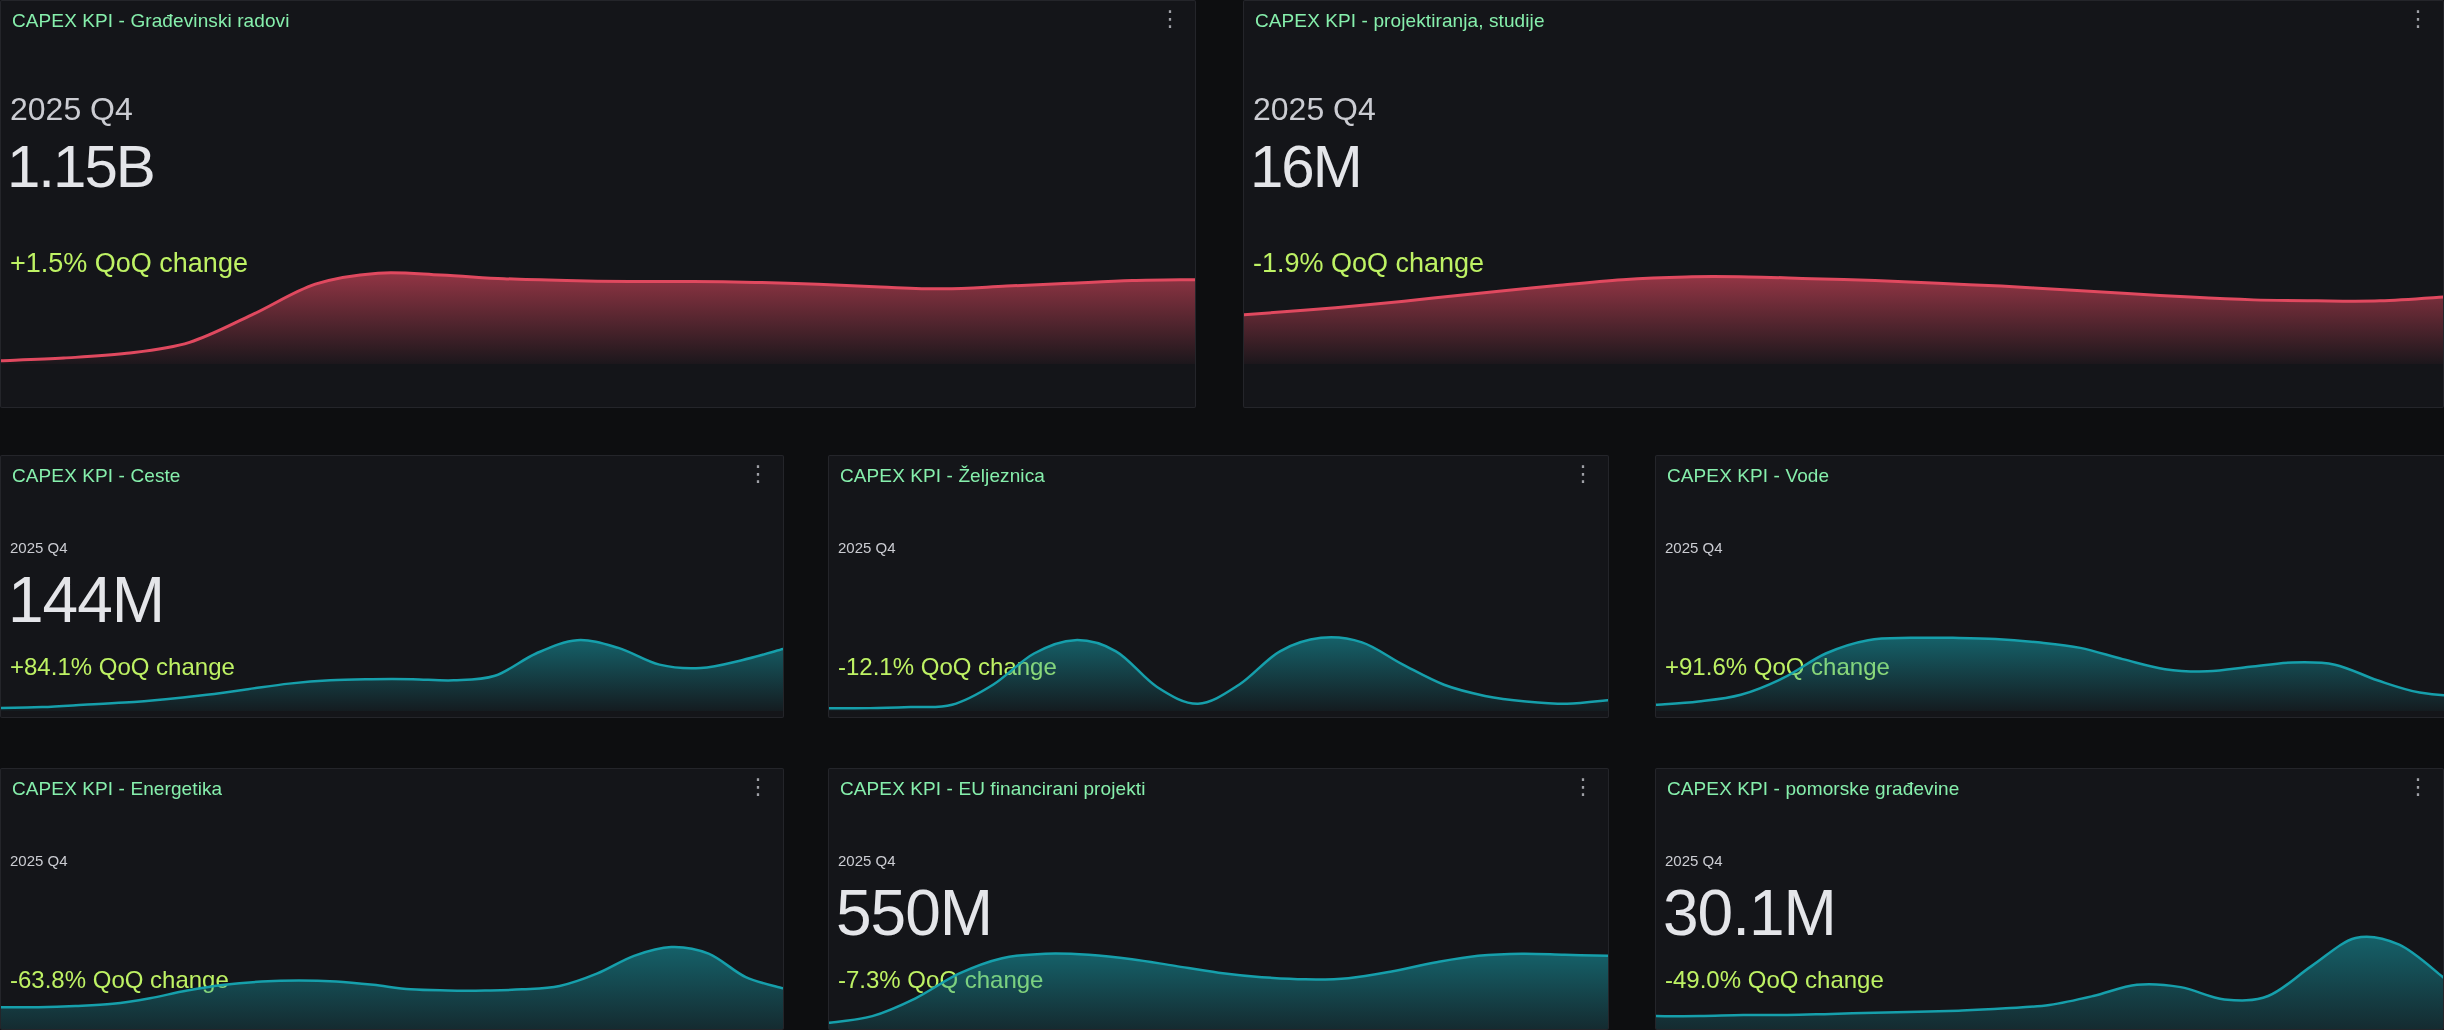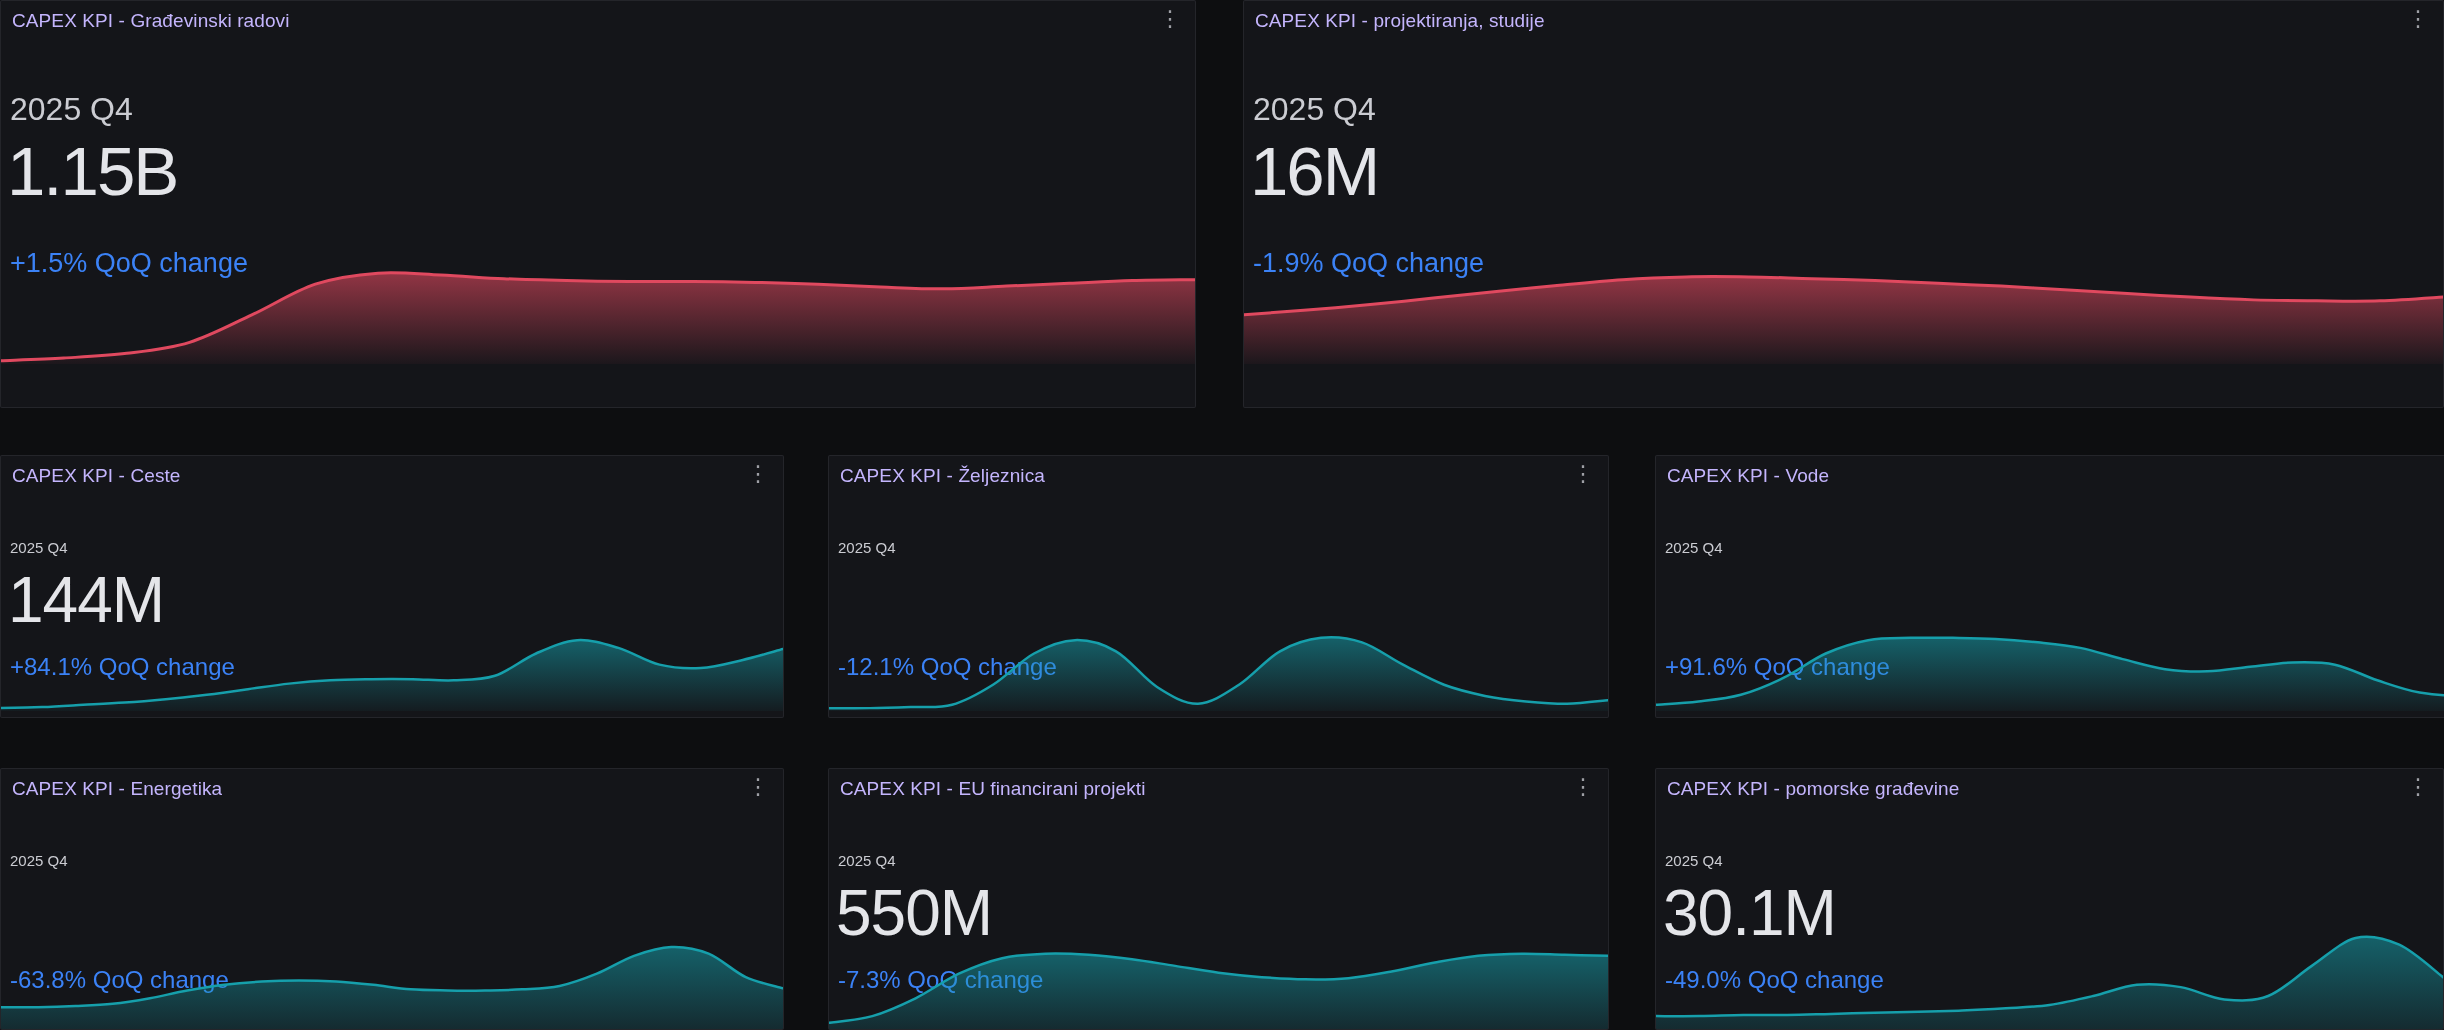--- a/index.html
+++ b/index.html
@@ -26,35 +26,35 @@
   .p7{left:828px;top:768px;width:781px;height:262px;}
   .p8{left:1655px;top:768px;width:789px;height:262px;}
 
   .ph{
     position:absolute;top:0;left:0;right:0;height:40px;
     display:flex;align-items:flex-start;justify-content:space-between;
     padding:9px 10px 0 11px;box-sizing:border-box;cursor:pointer;
   }
   .ptitle{
     margin:0;font-size:19px;font-weight:400;letter-spacing:.1px;
-    color:#c4b5fd;white-space:nowrap;overflow:hidden;text-overflow:ellipsis;
+    color:#86efac;white-space:nowrap;overflow:hidden;text-overflow:ellipsis;
   }
   .kebab{
     color:#9fa0a6;font-size:22px;line-height:18px;padding:0 4px;
     user-select:none;cursor:pointer;
   }
 
   .period,.value,.change{position:absolute;white-space:nowrap;}
   .period{color:#cbccd2;}
   .value{color:#e4e5e9;font-weight:500;line-height:1;}
-  .change{color:#3b82f6;}
+  .change{color:#bef264;}
 
   
   .big .period{left:9px;top:90px;font-size:32px;}
-  .big .value{left:6px;top:136px;font-size:69px;letter-spacing:-2px;}
+  .big .value{left:6px;top:136px;font-size:60px;letter-spacing:-2px;}
   .big .change{left:9px;top:247px;font-size:27px;}
 
   
   .small .period{left:9px;top:83px;font-size:15px;}
   .small .value{left:7px;top:112px;font-size:64px;letter-spacing:-1px;}
   .small .change{left:9px;top:197px;font-size:24px;}
 
   .spark{position:absolute;left:0;width:100%;display:block;}
   .r1 .spark{bottom:43px;height:95px;}
   .r2 .spark{bottom:6px;height:115px;}

